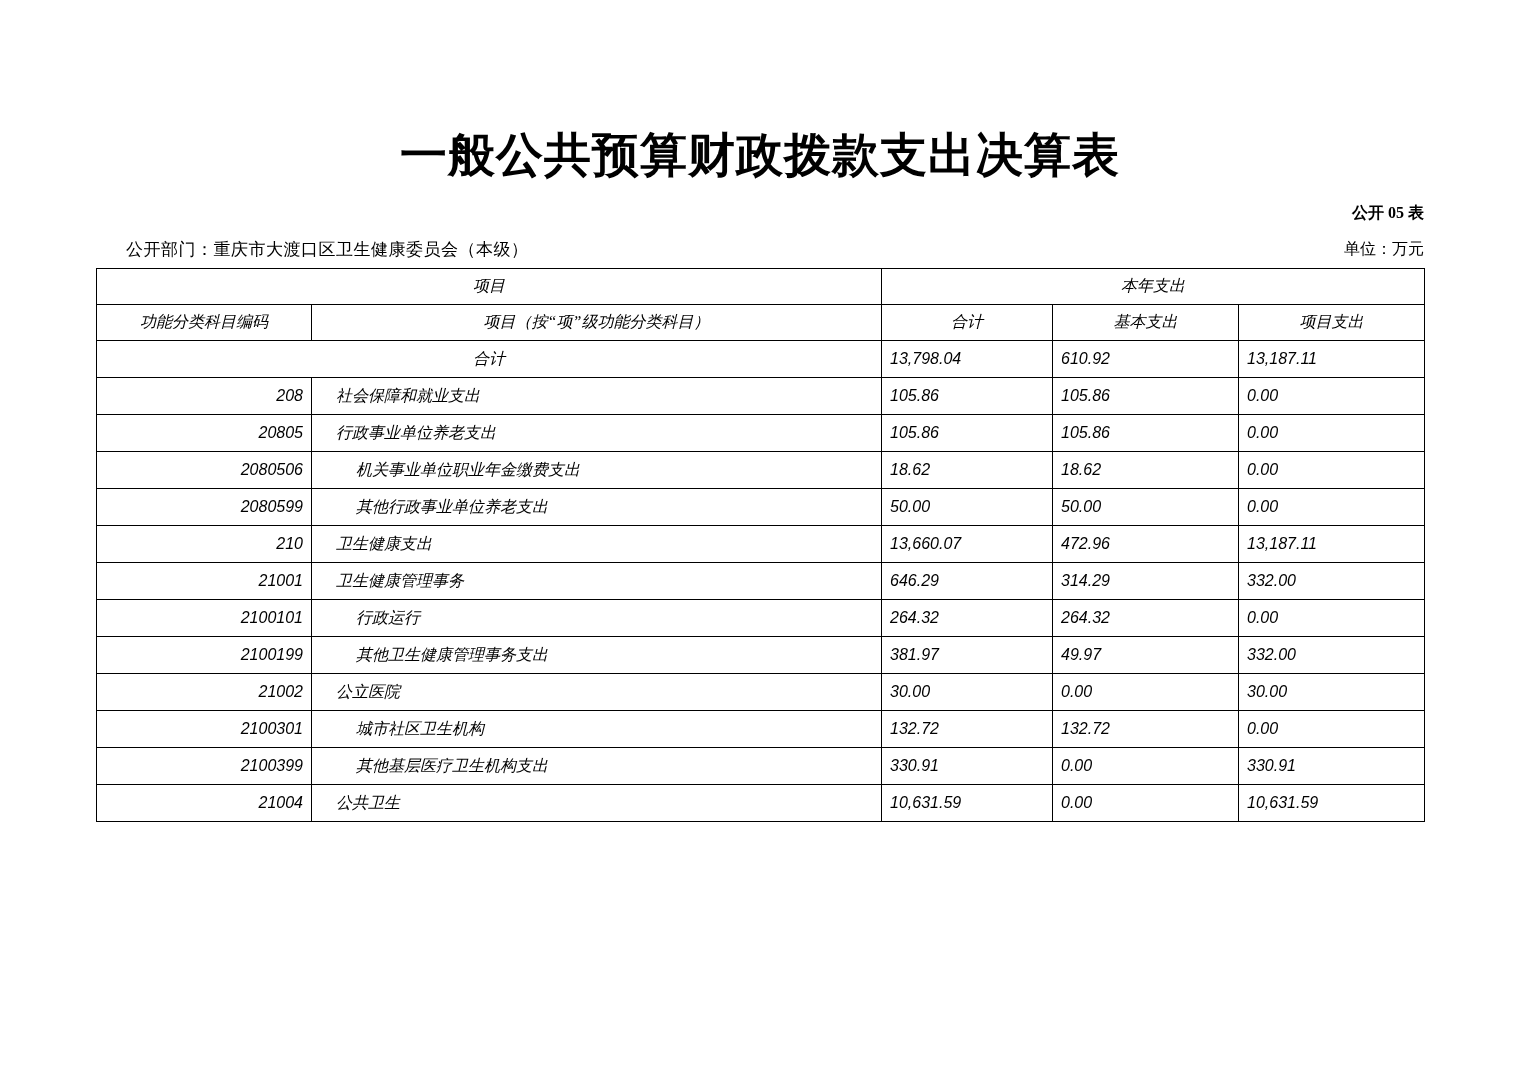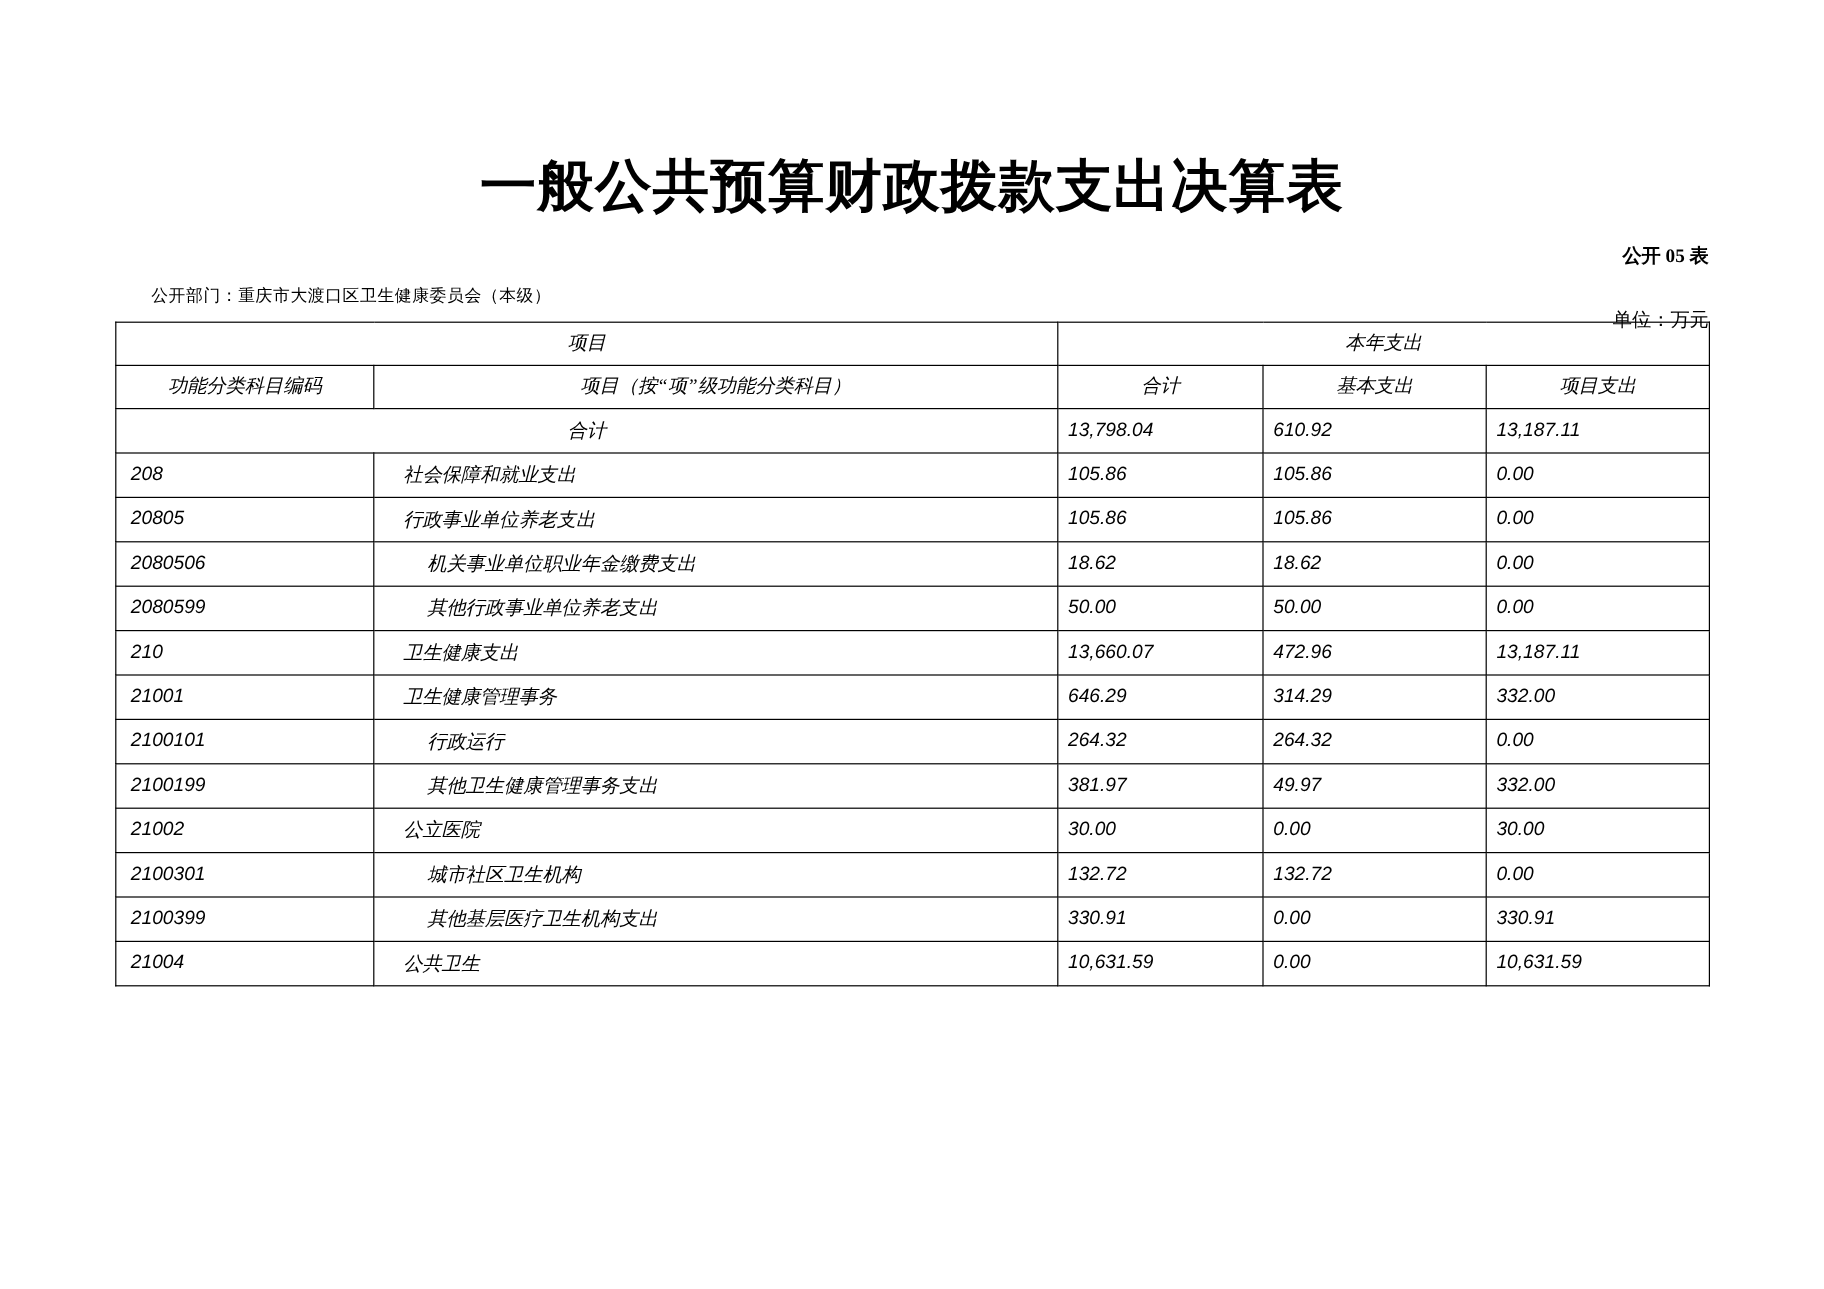--- a/index.html
+++ b/index.html
@@ -32,26 +32,26 @@
     letter-spacing: 1px;
   }
   .meta-right {
     position: absolute;
     right: 96px;
     text-align: right;
     font-size: 16px;
     font-family: "Liberation Serif", serif;
   }
   .meta-right.form-no { top: 203px; font-weight: bold; }
-  .meta-right.unit { top: 257px; }
+  .meta-right.unit { top: 239px; }
   .dept-line {
     position: absolute;
     top: 238px;
     left: 126px;
-    font-size: 14px;
+    font-size: 17px;
     letter-spacing: 0.5px;
   }
   table.main {
     position: absolute;
     top: 268px;
     left: 96px;
     width: 1328px;
     border-collapse: collapse;
     table-layout: fixed;
     font-style: italic;
@@ -74,21 +74,21 @@
     text-align: center;
     font-size: 17px;
   }
   .num {
     text-align: left;
     padding-right: 14px !important;
     font-family: "Liberation Sans", sans-serif;
     font-size: 16px;
   }
   .code {
-    text-align: left;
+    text-align: right;
     padding-left: 12px !important;
     font-family: "Liberation Sans", sans-serif;
     font-size: 16px;
   }
   .name-l1 {
     text-align: left;
     padding-left: 24px !important;
     font-family: "DejaVu Sans", sans-serif;
     font-weight: bold;
     font-size: 16px;

